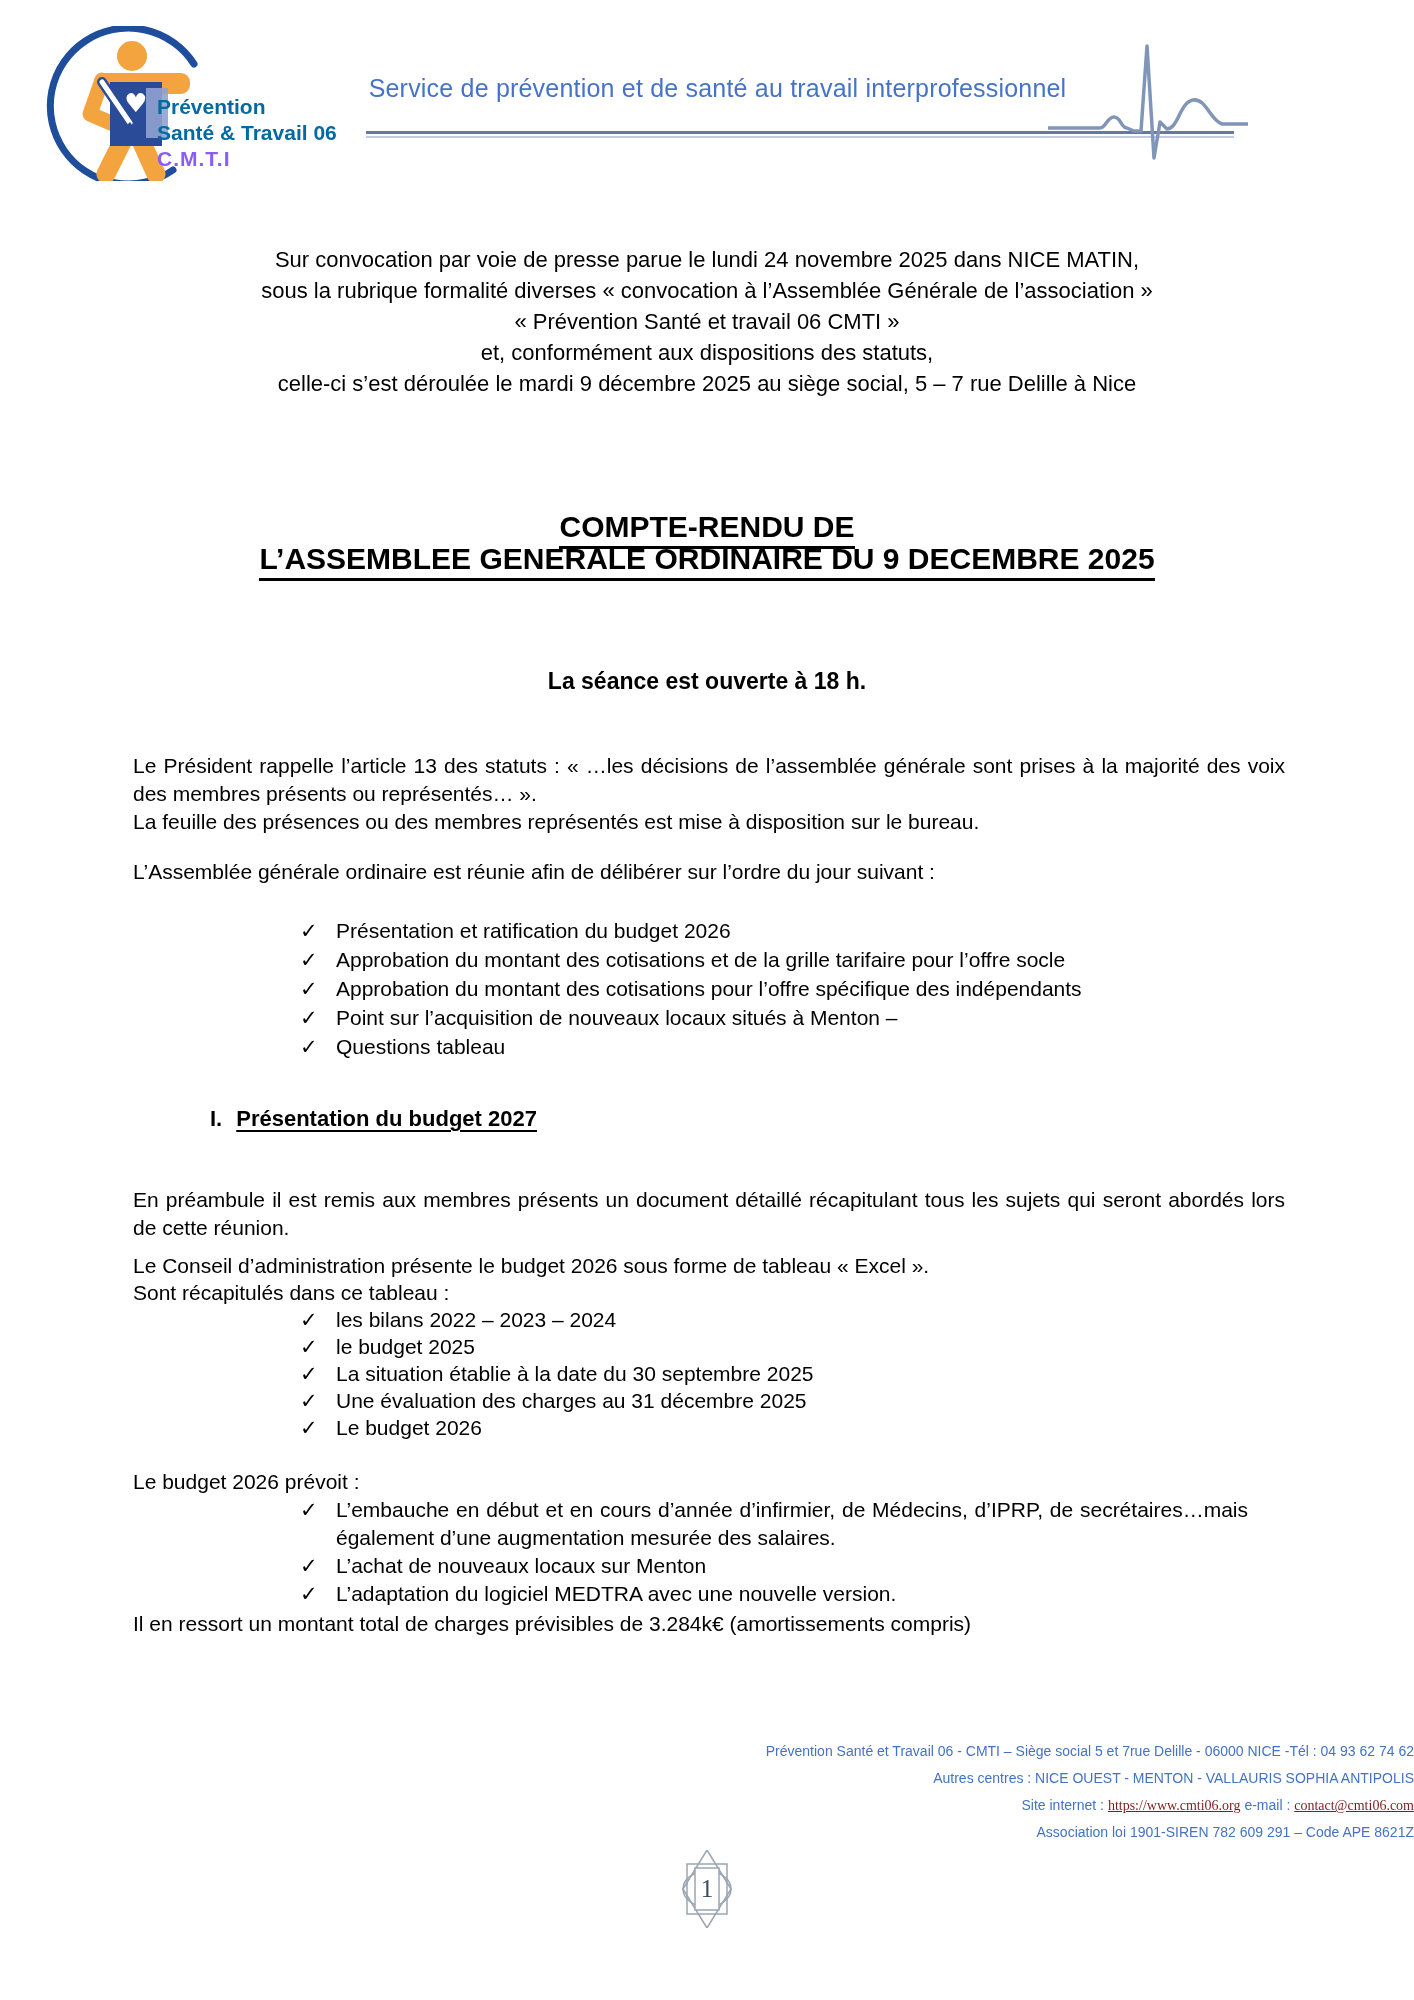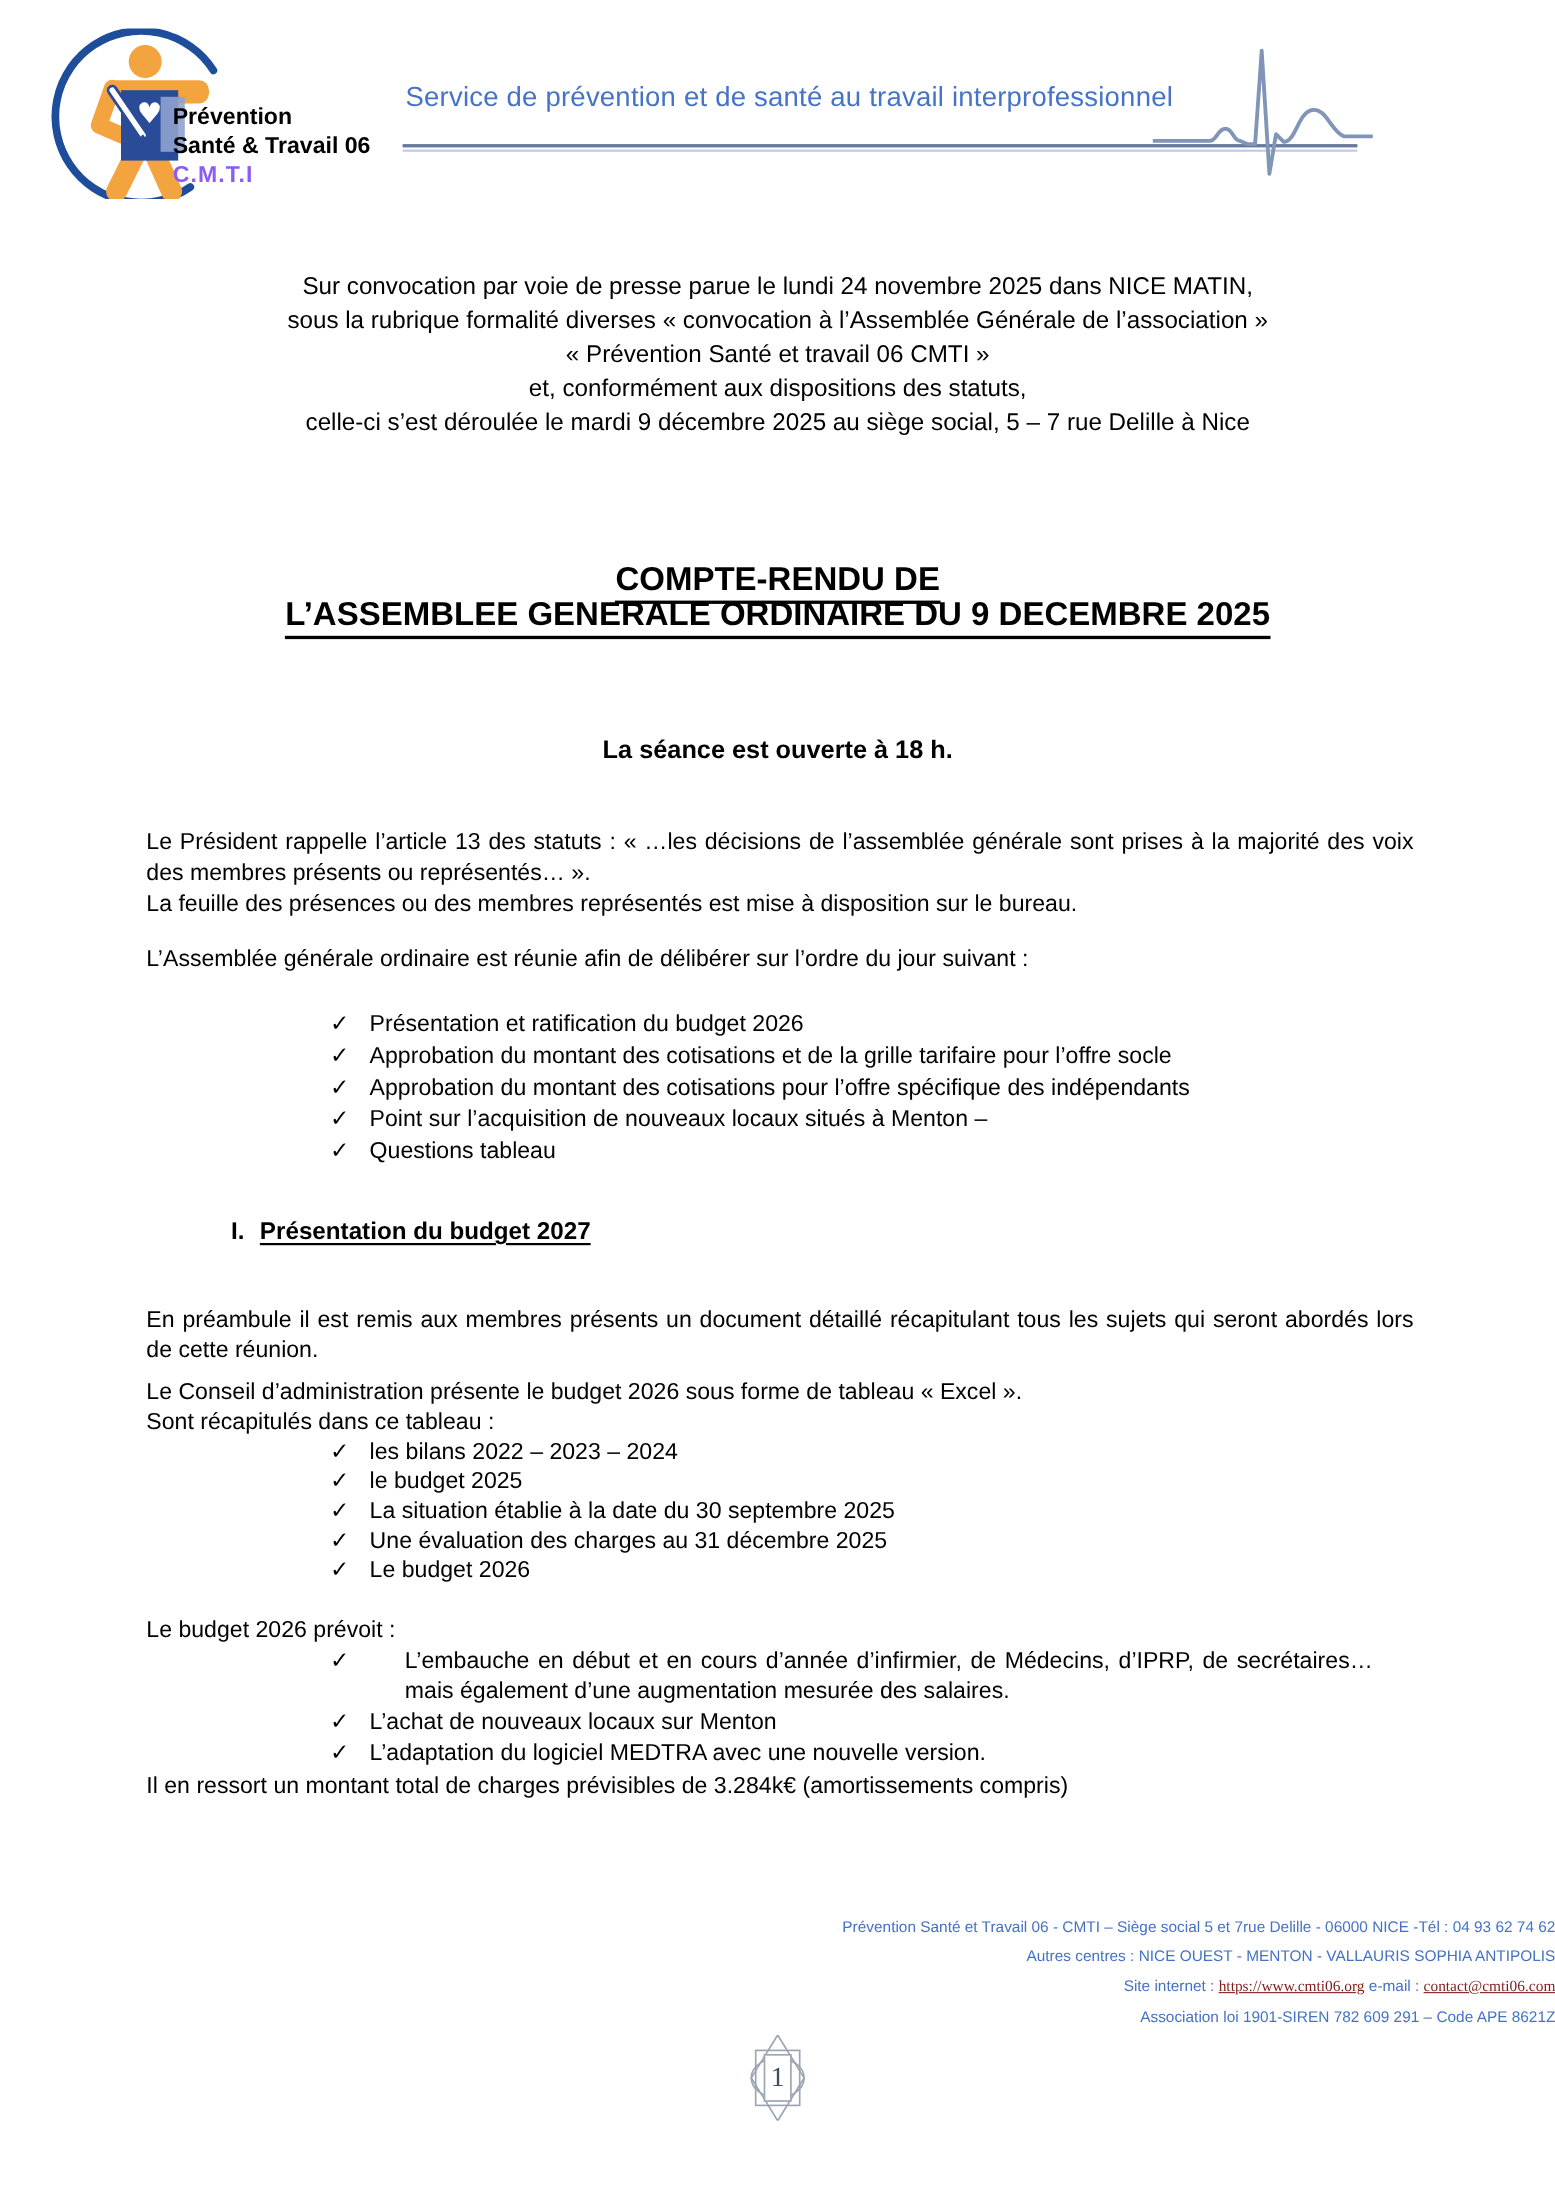--- a/index.html
+++ b/index.html
@@ -8,21 +8,21 @@
     width:1414px;height:2000px;
     background:#ffffff;
     font-family:"Liberation Sans", sans-serif;
     color:#000;
     overflow:hidden;
     margin:0 auto;
   }
   
   .logo-figure{position:absolute;left:40px;top:26px;width:200px;height:155px;}
   .logo-text{position:absolute;left:157px;top:94px;line-height:26px;font-size:21px;font-weight:bold;white-space:nowrap;}
-  .logo-text .l-blue{color:#000000;display:block;}
+  .logo-text .l-blue{color:#0369a1;display:block;}
   .logo-text .l-orange{color:#8b5cf6;display:block;letter-spacing:1px;}
   .banner-title{
     position:absolute;left:0;top:74px;width:1414px;box-sizing:border-box;
     padding-left:21px;text-align:center;
     font-size:25px;color:#4573c9;letter-spacing:.2px;
   }
   .banner-underline-1{position:absolute;left:366px;top:131px;width:868px;height:3px;background:#66789e;}
   .banner-underline-2{position:absolute;left:366px;top:136px;width:868px;height:2px;background:#c2cbe0;}
   .ecg{position:absolute;left:1048px;top:36px;width:200px;height:130px;}
   
@@ -42,21 +42,21 @@
   .p4{left:133px;top:1252px;width:1160px;line-height:27px;}
   .p5{left:133px;top:1468px;width:1160px;}
   .p6{left:133px;top:1610px;width:1170px;}
   .check-list{position:absolute;font-size:21px;}
   .agenda-list{left:300px;top:916px;width:985px;line-height:29px;}
   .table-list{left:300px;top:1306px;width:985px;line-height:27px;}
   .budget-list{left:300px;top:1496px;width:948px;line-height:28px;}
   .check-row{display:flex;align-items:flex-start;}
   .check{flex:none;width:36px;}
   .check-row .txt{flex:1;}
-  .budget-list .justify .txt{text-align:justify;margin-left:32px;}
+  .budget-list .justify .txt{text-align:justify;}
   .section-heading{position:absolute;left:210px;top:1106px;font-size:22px;font-weight:bold;}
   .section-heading .num{margin-right:14px;}
   .section-heading .st{text-decoration:underline;text-decoration-thickness:2px;text-underline-offset:4px;}
   
   .footer{
     position:absolute;left:0;top:1738px;width:1414px;text-align:right;
     color:#4472c4;font-size:14px;line-height:27px;
   }
   .footer a{color:#7f1d1d;text-decoration:underline;cursor:pointer;font-family:Liberation Serif, serif;}
   .ornament{position:absolute;left:50%;top:1850px;transform:translateX(-50%);width:52px;height:78px;}

